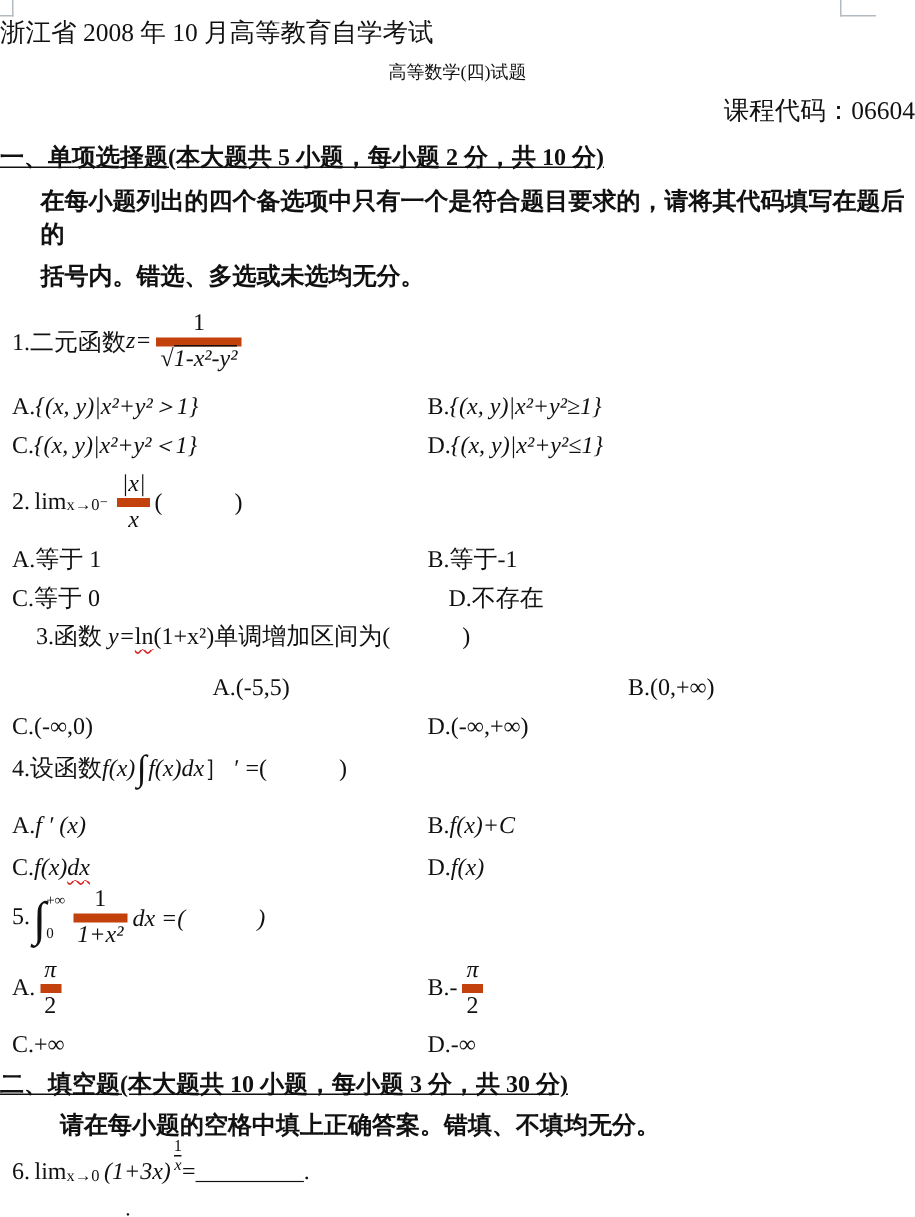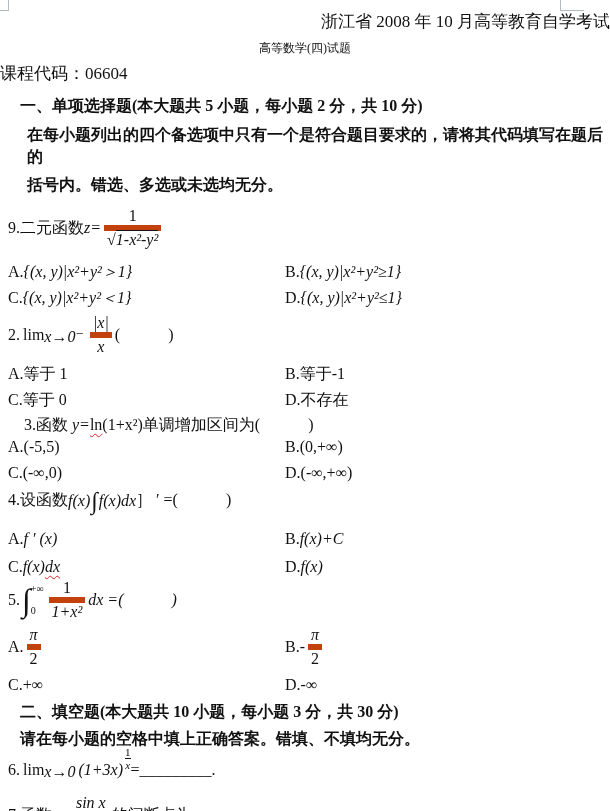--- a/index.html
+++ b/index.html
@@ -8,89 +8,89 @@
     width:610px; height:811px; position:relative; overflow:hidden;
     font-family:"Liberation Serif","DejaVu Serif",serif;
     font-size:16px; color:#111;
   }
   .corner { position:absolute; }
   .corner.tl { left:0; top:0; width:9px; height:11px;
     border-right:1px solid #b3bbc1; border-bottom:1px solid #b3bbc1; }
   .corner.tr { left:560px; top:0; width:24px; height:11px;
     border-left:1px solid #b3bbc1; border-bottom:1px solid #b3bbc1; }
 
-  .title1 { margin-top:10px; text-align:right; font-size:17px; line-height:24px; }
+  .title1 { margin-top:10px; text-align:left; font-size:17px; line-height:24px; }
   .title2 { text-align:center; font-size:12px; line-height:28px; }
-  .title3 { text-align:left; font-size:17px; line-height:24px; }
-
-  .sec-head { margin-top:9px; padding-left:20px; font-weight:bold; font-size:16px; line-height:22px; }
+  .title3 { text-align:right; font-size:17px; line-height:24px; }
+
+  .sec-head { margin-top:9px; padding-left:0; font-weight:bold; font-size:16px; line-height:22px;text-decoration:underline; }
   .instr { margin-top:7px; padding-left:27px; font-weight:bold; line-height:22px; }
   .instr.second { margin-top:6px; }
 
   .qline { padding-left:8px; display:flex; align-items:center; }
   .qtext { padding-left:24px; line-height:22px; }
 
   .mi { font-style:italic; }
   .sqline { text-decoration:underline wavy #d22; text-decoration-thickness:1px; text-underline-offset:3px; }
 
   .frac { display:inline-flex; flex-direction:column; text-align:center;
           vertical-align:middle; margin:0 3px; line-height:1.15; }
   .frac .fnum { padding:0 3px; }
   .frac .fden { border-top:6px solid #c2410c; padding:0 3px; }
   .sqrt-sign { font-style:normal; }
   .radicand { border-top:1px solid #111; font-style:italic; }
 
   .lim { display:inline-flex; align-items:flex-end; margin:0 3px; }
   .lim .lt { line-height:16px; }
-  .lim .lb { font-size:16px; line-height:12px; font-style:italic; }
+  .lim .lb { font-size:11px; line-height:12px; }
 
   .int-big { font-size:24px; line-height:26px; margin:0 1px; }
   .int-big5 { font-size:32px; line-height:34px; margin-left:2px; }
   .int-lims { display:inline-flex; flex-direction:column; justify-content:space-between;
               height:32px; font-size:10px; line-height:10px; margin-right:2px; }
 
   .exp-frac { display:inline-flex; flex-direction:column; text-align:center;
               font-size:11px; line-height:1.1; position:relative; top:-12px; margin-left:2px; }
   .exp-frac .fden { border-top:1px solid #111; }
 
   .opt-row { display:flex; padding-left:8px; line-height:21px; }
   .opt-cell { display:flex; align-items:center; }
   .opt-cell.left { width:277px; }
 
   .q1 { margin-top:6px; min-height:52px; }
   .r1a { margin-top:7px; } .r1b { margin-top:5px; }
   .q2 { margin-top:6px; min-height:37px; }
-  .r2a { margin-top:6px; } .r2b { margin-top:5px; }
+  .r2a { margin-top:6px; } .r2b { margin-top:5px;gap:14px; }
   .q3 { margin-top:4px; }
-  .r3a { margin-top:0; } .r3b { margin-top:5px; }
+  .r3a { margin-top:12px;justify-content:center; } .r3b { margin-top:5px; }
   .q4 { margin-top:3px; min-height:30px;align-items:center; }
   .r4a { margin-top:12px; } .r4b { margin-top:7px; }
   .q5 { margin-top:2px; min-height:40px; }
   .r5a { margin-top:4px; min-height:40px; } .r5b { margin-top:6px; }
   .sec2 { margin-top:6px; }
-  .instr3 { margin-top:5px; padding-left:20px; font-weight:bold; line-height:22px; }
+  .instr3 { margin-top:5px; padding-left:40px; font-weight:bold; line-height:22px; }
   .q6 { margin-top:0px; min-height:40px; }
   .q7 { margin-top:4px; min-height:40px; }
 </style>
 </head>
 <body>
 
 <div class="corner tl"></div>
 <div class="corner tr"></div>
 
 <div class="title1">浙江省 2008 年 10 月高等教育自学考试</div>
 <div class="title2">高等数学(四)试题</div>
 <div class="title3">课程代码：06604</div>
 
 <div class="sec-head">一、单项选择题(本大题共 5 小题，每小题 2 分，共 10 分)</div>
 <div class="instr">在每小题列出的四个备选项中只有一个是符合题目要求的，请将其代码填写在题后的</div>
 <div class="instr second">括号内。错选、多选或未选均无分。</div>
 
 <div class="qline q1">
-  <span>9.二元函数 </span>
+  <span>1.二元函数 </span>
     <span class="mi">z=</span>
   <span class="frac">
     <span class="fnum">1</span>
     <span class="fden"><span class="sqrt-sign">√</span><span class="radicand">1-x²-y²</span></span>
   </span>
 </div>
 <div class="opt-row r1a">
   <div class="opt-cell left">
       <span>A.</span>
       <span class="mi">{(x, y)|x²+y²＞1}</span>

